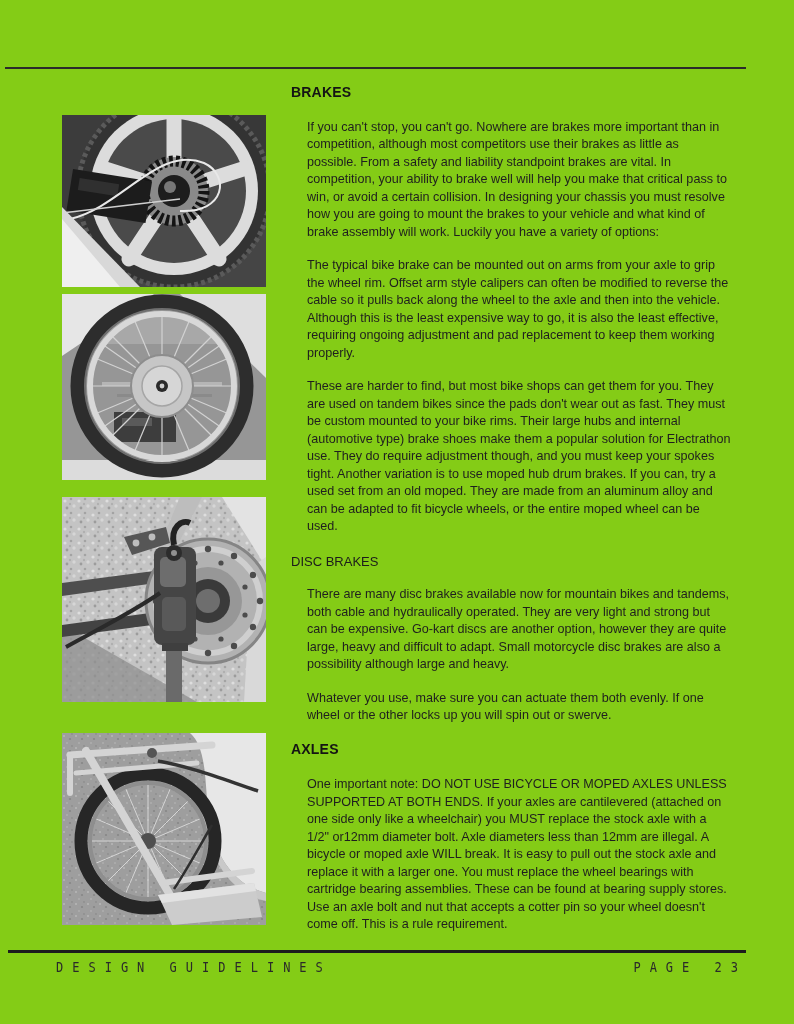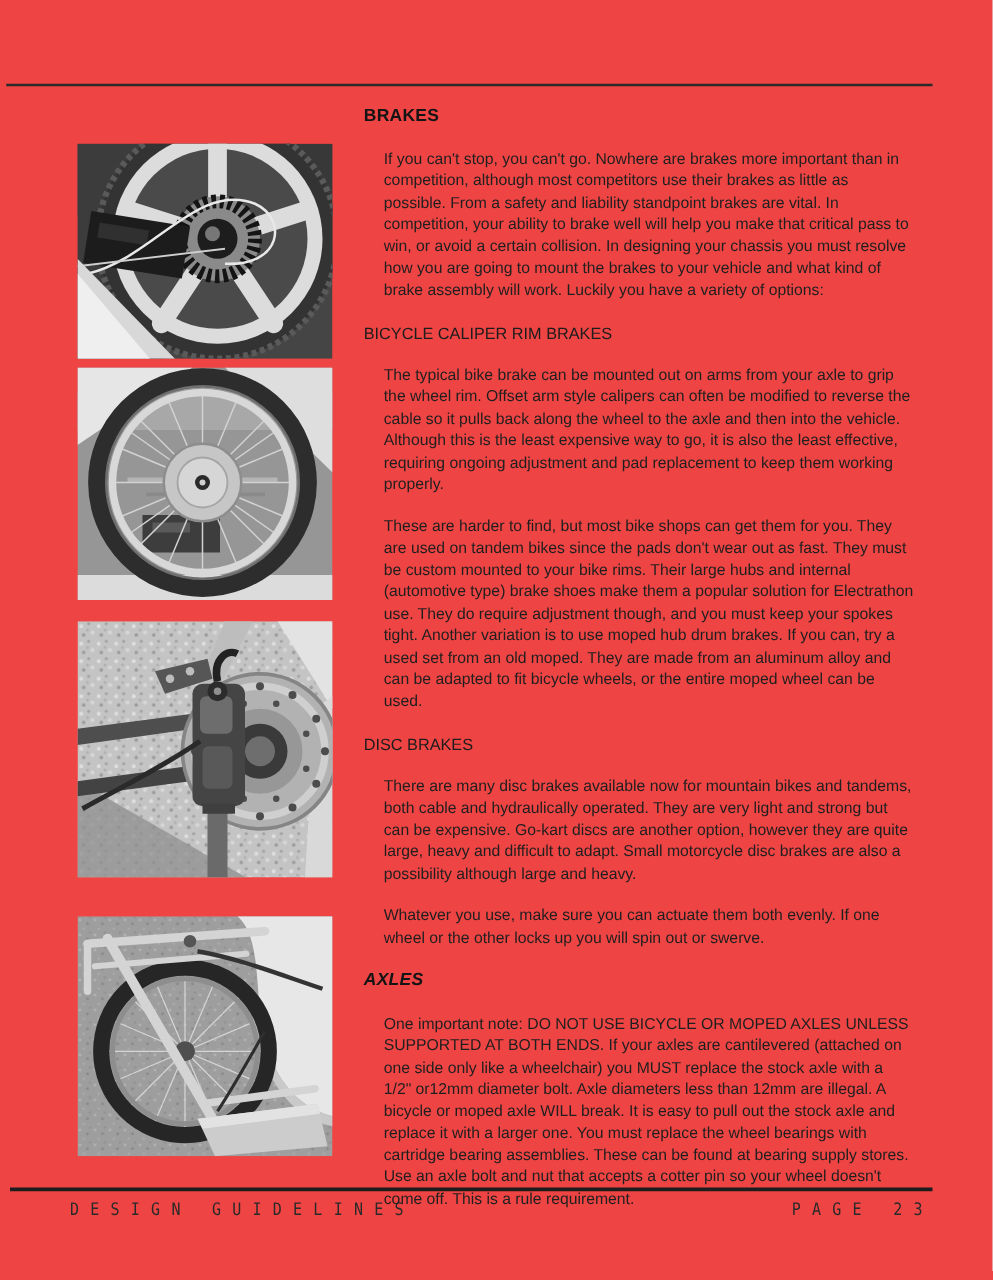--- a/index.html
+++ b/index.html
@@ -1,26 +1,26 @@
 <!DOCTYPE html>
 <html><head>
 <meta charset="utf-8">
 <style>
   html,body{margin:0;padding:0;background:#e8e8e8;}
   .page{
-    position:relative;width:794px;height:1024px;background:#ef4444;
+    position:relative;width:794px;height:1024px;background:#84cc16;
     font-family:"Liberation Sans",sans-serif;color:#1f1f1f;overflow:hidden;
     margin:0 auto;
   }
   .top-rule{position:absolute;left:5px;top:67px;width:741px;height:2px;background:#2b2b2b;}
   .photo{position:absolute;left:62px;width:204px;display:block;}
   .photo svg{display:block;width:100%;height:100%;}
   .text-col{position:absolute;left:291px;top:84px;width:456px;font-size:12.6px;line-height:17.5px;}
   .h-major{font-size:14px;font-weight:bold;letter-spacing:.2px;margin:0 0 17px 0;color:#141414;}
-  .h-major.axles{margin-top:6px;margin-bottom:18px;font-style:italic;}
+  .h-major.axles{margin-top:6px;margin-bottom:18px;}
   .h-sub{font-size:13px;font-weight:normal;margin:17px 0 0 0;color:#1c1c1c;}
   .para{margin:16px;}
   .para + .h-sub{margin-top:17px;}
   .footer-rule{position:absolute;left:8px;top:950px;width:738px;height:3px;background:#1d1d1d;}
   .footer-left{
     position:absolute;left:56px;top:959px;
     font-family:"DejaVu Sans Mono",monospace;font-size:12px;color:#2a2a2a;
     letter-spacing:9px;transform:scaleY(1.15);transform-origin:top left;white-space:nowrap;
   }
   .footer-right{
@@ -245,21 +245,20 @@
       <path d="M 96,28 C 130,34 160,46 196,58" fill="none" stroke="#333333" stroke-width="3.5"></path>
       <path d="M 150,92 C 136,116 124,138 112,156" fill="none" stroke="#2e2e2e" stroke-width="2.5"></path>
       <circle cx="90" cy="20" r="5" fill="#555555"></circle>
     </svg>
   </div>
 
   <div class="text-col">
     <div class="h-major">BRAKES</div>
     <p class="para">If you can't stop, you can't go.  Nowhere are brakes more important than in competition, although most competitors use their brakes as little as possible. From a safety and liability standpoint brakes are vital. In competition, your ability to brake well will help you make that critical pass to win, or avoid a certain collision.  In designing your chassis you must resolve how you are going to mount the brakes to your vehicle and what kind of brake assembly will work.  Luckily you have a variety of options:</p>
 
-    <div class="h-sub">BICYCLE CALIPER RIM BRAKES</div>
     <p class="para">The typical bike brake can be mounted out on arms from your axle to grip the wheel rim.  Offset arm style calipers can often be modified to reverse the cable so it pulls back along the wheel to the axle and then into the vehicle. Although this is the least expensive way to go, it is also the least effective, requiring ongoing adjustment and pad replacement to keep them working properly.</p>
 
     <p class="para">These are harder to find, but most bike shops can get them for you.  They are used on tandem bikes since the pads don't wear out as fast.  They must be custom mounted to your bike rims.  Their large hubs and internal (automotive type) brake shoes make them a popular solution for Electrathon use.  They do require adjustment though, and you must keep your spokes tight.  Another variation is to use moped hub drum brakes.  If you can, try a used set from an old moped.  They are made from an aluminum alloy and can be adapted to fit bicycle wheels, or the entire  moped wheel can be used.</p>
 
     <div class="h-sub">DISC BRAKES</div>
     <p class="para">There are many disc brakes available now for mountain bikes and tandems, both cable and hydraulically operated.  They are very light and strong but can be expensive.  Go-kart discs are another option, however they are quite large, heavy and difficult to adapt.  Small motorcycle disc brakes are also a possibility although large and heavy.</p>
     <p class="para">Whatever you use, make sure you can actuate them both evenly. If one wheel or the other locks up you will spin out or swerve.</p>
 
     <div class="h-major axles">AXLES</div>
     <p class="para">One important note: DO NOT USE BICYCLE OR MOPED AXLES UNLESS SUPPORTED AT BOTH ENDS.  If your axles are cantilevered (attached on one side only like a wheelchair) you MUST replace the stock axle with a 1/2" or12mm diameter bolt.  Axle diameters less than 12mm are illegal.  A bicycle or moped axle WILL break. It is easy to pull out the stock axle and replace it with a larger one.  You must replace the wheel bearings with cartridge bearing assemblies.  These can be found at bearing supply stores.  Use an axle bolt and nut that accepts a cotter pin so your wheel doesn't come off.  This is a rule requirement.</p>

